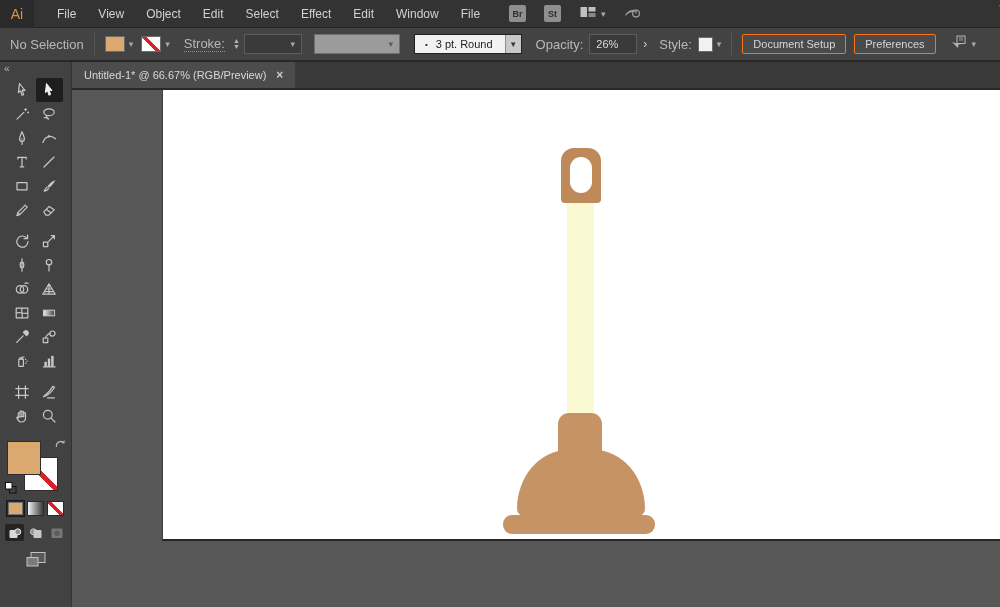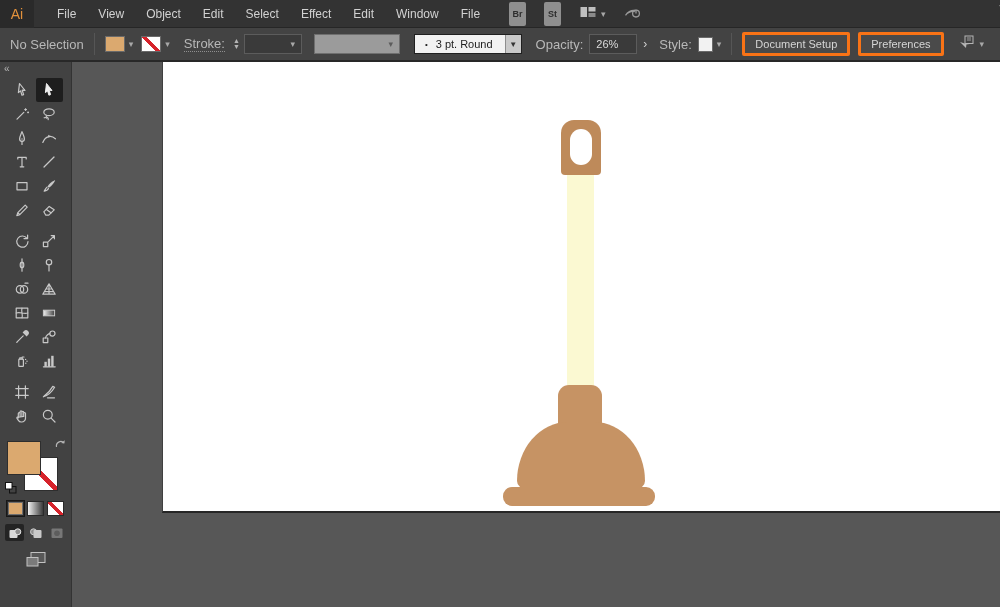--- a/index.html
+++ b/index.html
@@ -7,21 +7,21 @@
     font-family:"Liberation Sans","DejaVu Sans",sans-serif; }
   .app { width:1000px; height:607px; display:flex; flex-direction:column; }
 
   
   .menubar { height:28px; background:#333333; display:flex; align-items:center;
     border-bottom:1px solid #262626; position:relative; flex:0 0 28px; }
   .ai-logo { width:34px; height:28px; background:#2a2a2a; color:#e2913c; font-weight:normal;
     font-size:14px; display:flex; align-items:center; justify-content:center; }
   .menu-items { display:flex; align-items:flex-start; margin-left:12px; }
   .menu-item { color:#d2d2d2; font-size:12px; padding:6px 11px; cursor:default; }
-  .mb-btn { width:17px; height:24px; background:#8f8f8f; color:#2e2e2e; border-radius:2px;
+  .mb-btn { width:17px; height:17px; background:#8f8f8f; color:#2e2e2e; border-radius:2px;
     font-size:9px; font-weight:bold; display:flex; align-items:center; justify-content:center;
     margin-left:18px; }
   .mb-icon { margin-left:18px; display:flex; align-items:center; }
   .chev { color:#a8a8a8; font-size:9px; margin-left:4px; }
   .edge-glyph { position:absolute; right:-3px; top:2px; color:#cfcfcf; font-size:13px; }
 
   
   .controlbar { height:34px; background:#434343; border-bottom:2px solid #282828;
     display:flex; align-items:center; padding:0 10px; flex:0 0 34px; }
   .cb-label { color:#b8b8b8; font-size:13px; }
@@ -30,21 +30,21 @@
   .swatch { width:20px; height:16px; border:1px solid #6a6a6a; }
   .swatch.none { background:linear-gradient(45deg,transparent 42%,#d6232b 42%,#d6232b 58%,transparent 58%),#fff; }
   .cb-field { background:#3a3a3a; border:1px solid #5c5c5c; height:20px; display:flex;
     align-items:center; color:#dcdcdc; font-size:11px; padding:0 6px; }
   .stepper { display:flex; flex-direction:column; justify-content:center; margin:0 4px 0 8px;
     color:#b5b5b5; font-size:7px; line-height:6px; }
   .dd-white { background:#f2f2f2; color:#1d1d1d; font-size:11px; height:20px; display:flex;
     align-items:center; border:1px solid #202020; }
   .dd-white .dd-cap { background:#c9c9c9; border-left:1px solid #8d8d8d; height:100%; width:16px;
     display:flex; align-items:center; justify-content:center; color:#333; font-size:8px; }
-  .cb-btn { background:#4a4a4a; border:3px solid #f97316; border-radius:2px; color:#d6d6d6;
+  .cb-btn { background:#4a4a4a; border:1px solid #f97316; border-radius:2px; color:#d6d6d6;
     font-size:11px; padding:3px 10px; margin-left:8px; }
 
   
   .workspace { flex:1; display:flex; min-height:0; }
 
   
   .toolbar { width:72px; background:#424242; border-right:1px solid #333; display:flex;
     flex-direction:column; align-items:center; }
   .tb-head { width:100%; color:#b5b5b5; font-size:10px; padding:1px 4px 0; height:16px; }
   .tool-group { display:grid; grid-template-columns:27px 27px; margin-bottom:7px; }
@@ -467,20 +467,26 @@
 
       <div class="screen-mode">
         <svg width="22" height="17" viewBox="0 0 22 17">
             <rect x="6" y="1.5" width="14" height="10" fill="#585858" stroke="#c2c2c2"></rect>
             <rect x="2" y="6.5" width="11" height="8.5" fill="#7b7b7b" stroke="#c2c2c2"></rect>
           </svg>
       </div>
     </div>
 
     <div class="canvas-col">
+      <div class="tabbar">
+        <div class="tab">
+          <span class="tab-title">Untitled-1* @ 66.67% (RGB/Preview)</span>
+          <span class="tab-close">×</span>
+        </div>
+      </div>
       <div class="viewport">
         <div class="artboard">
           <div class="plunger-part p-stick" style="background-color: rgb(251, 249, 210);"></div>
           <div class="plunger-part p-grip" style="background-color: rgb(190, 138, 90);"></div>
           <div class="plunger-part p-hole"></div>
           <div class="plunger-part p-neck" style="background-color: rgb(198, 147, 100);"></div>
           <div class="plunger-part p-dome" style="background-color: rgb(198, 147, 100);"></div>
           <div class="plunger-part p-base" style="background-color: rgb(198, 147, 100);"></div>
         </div>
       </div>

